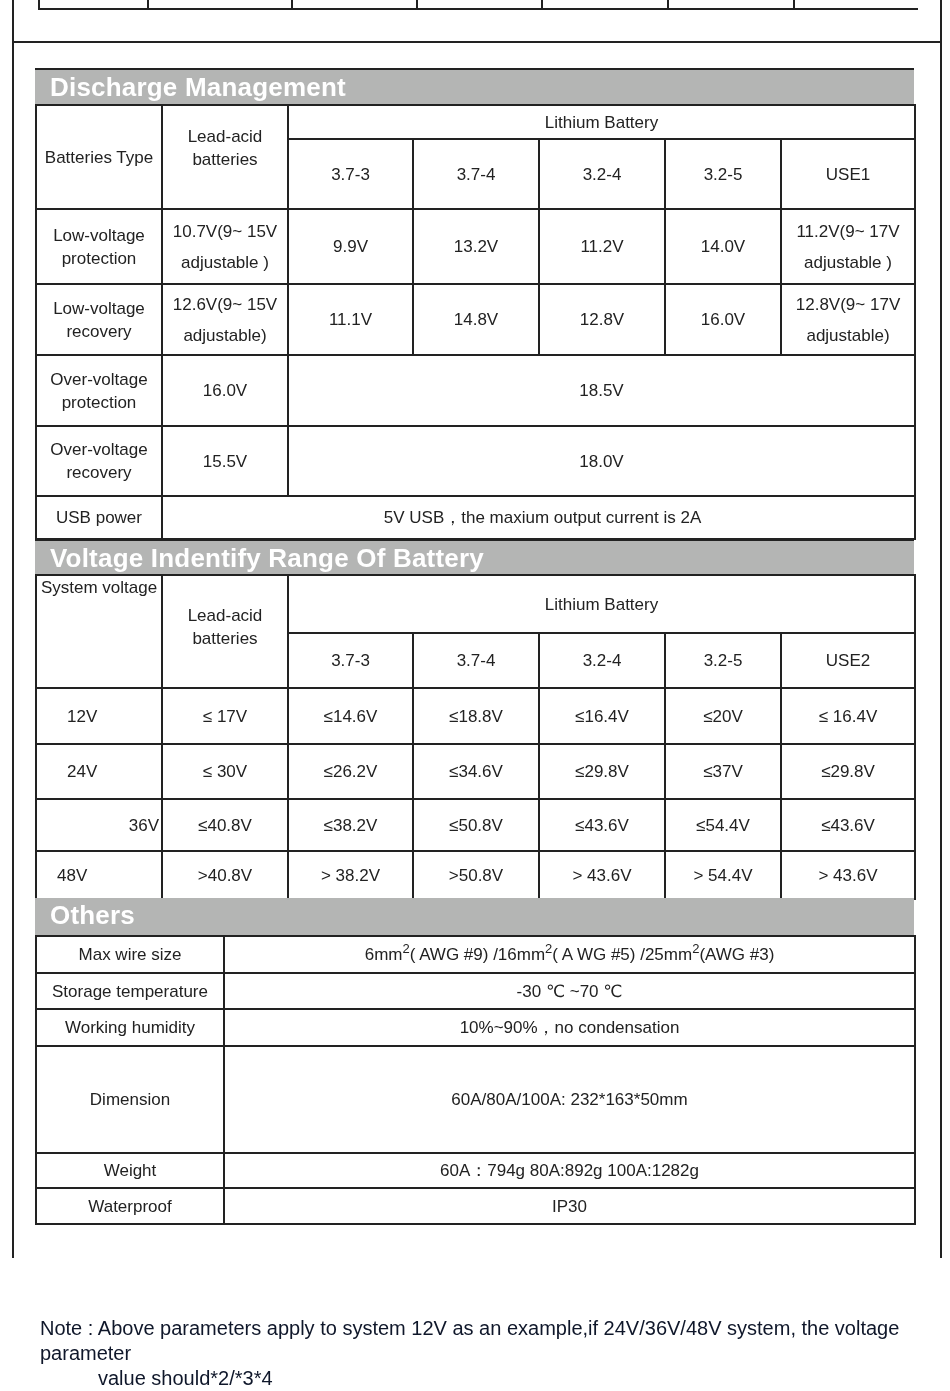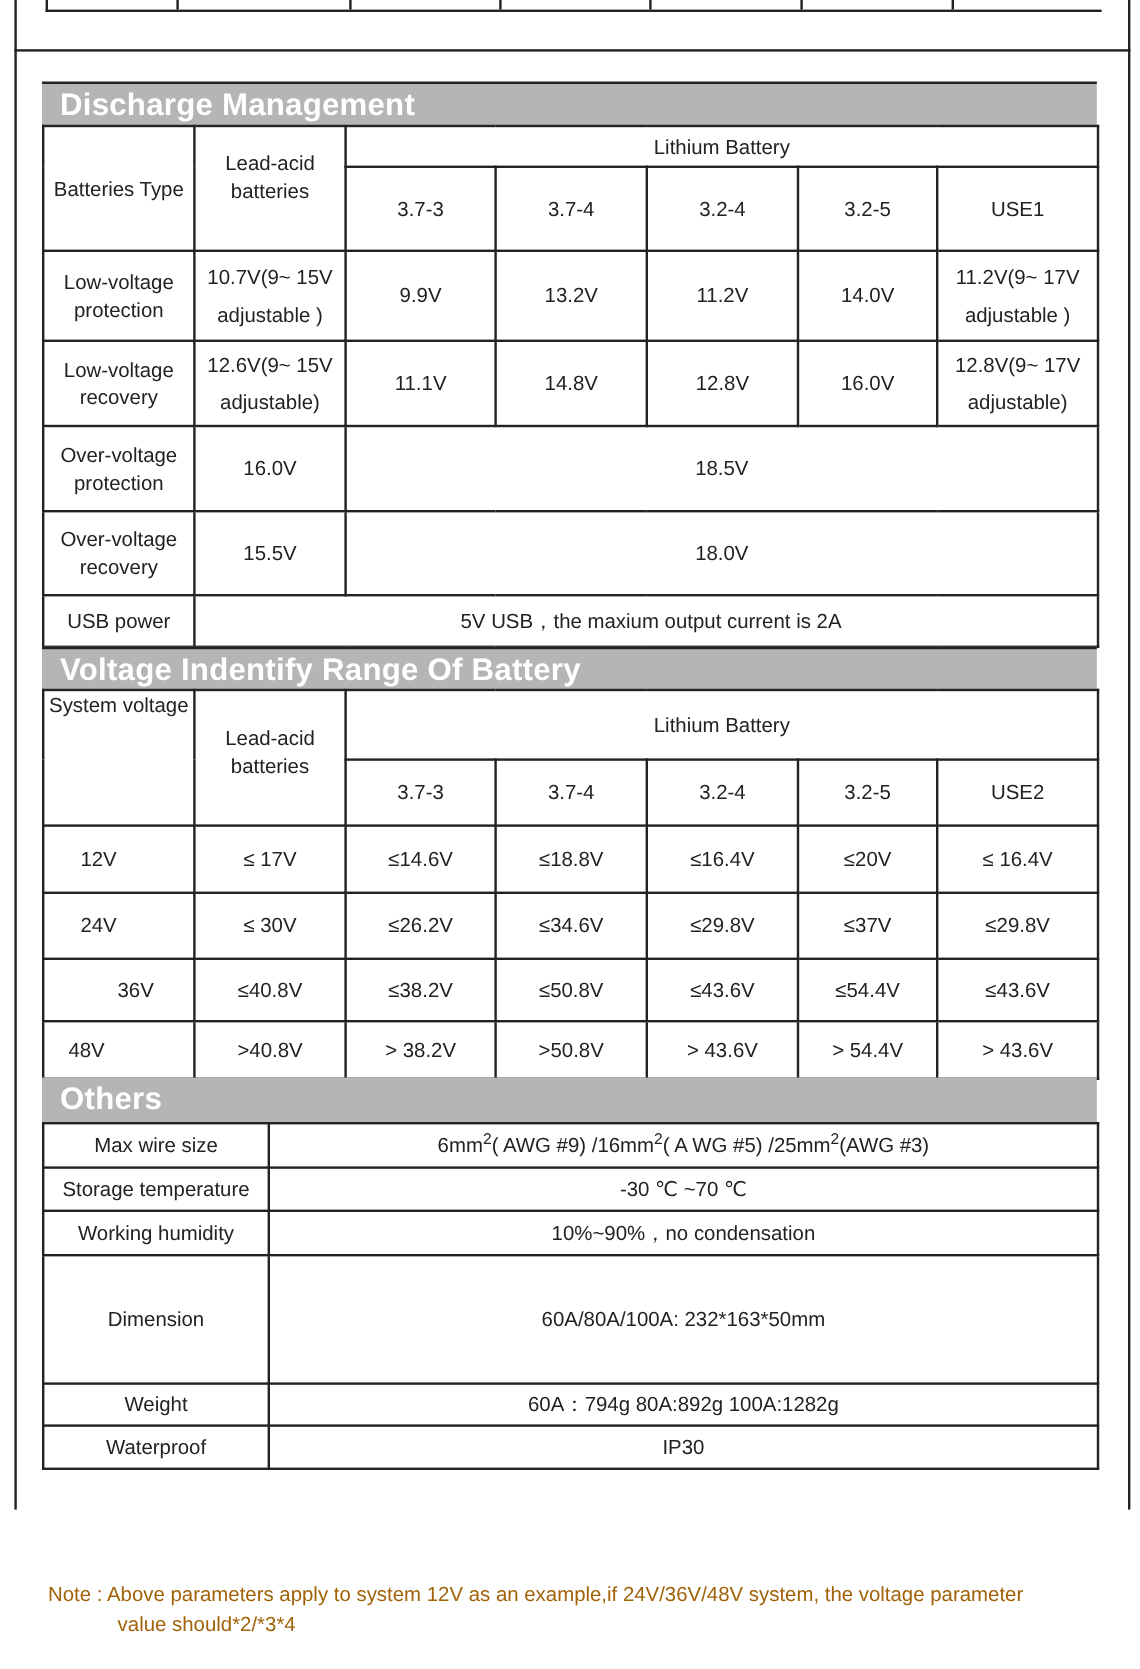--- a/index.html
+++ b/index.html
@@ -16,22 +16,22 @@
   .section-header { position: absolute; left: 35px; width: 879px; background: #b4b5b4;
                     color: #fff; font-weight: bold; font-size: 26px; padding-left: 15px;
                     box-sizing: border-box; border-top: 2px solid #222; line-height: 34px;
                     letter-spacing: 0.2px; }
   table.spec { position: absolute; left: 35px; width: 879px; border-collapse: collapse;
                table-layout: fixed; }
   table.spec td { border: 2px solid #222; text-align: center; vertical-align: middle;
                   font-size: 17px; color: #222; padding: 0 2px; line-height: 23px; }
   .left-al { text-align: left; padding-left: 10px !important; }
   sup { font-size: 13px; line-height: 0; }
-  .note { position: absolute; left: 40px; top: 1316px; width: 890px; color: #a16207;
-          font-size: 17px; line-height: 25px; }
+  .note { position: absolute; left: 40px; top: 1316px; width: 890px; color: #0f172a;
+          font-size: 20px; line-height: 25px; }
   .note .indent { padding-left: 58px; display: block; }
 </style>
 </head>
 <body>
 
 <div class="abs frame-left" style="top:0;height:1258px;"></div>
 <div class="abs frame-right" style="top:0;height:1258px;"></div>
 <div class="abs hline" style="top:41px;left:12px;width:930px;"></div>
 
 <div class="top-grid">
@@ -138,21 +138,21 @@
   <tr style="height:55px">
     <td style="text-align:left;padding-left:30px;">24V</td>
     <td>≤ 30V</td>
     <td>≤26.2V</td>
     <td>≤34.6V</td>
     <td>≤29.8V</td>
     <td>≤37V</td>
     <td>≤29.8V</td>
   </tr>
   <tr style="height:52px">
-    <td style="text-align:center;padding-left:30px;">36V</td>
+    <td style="text-align:right;padding-left:30px;">36V</td>
     <td>≤40.8V</td>
     <td>≤38.2V</td>
     <td>≤50.8V</td>
     <td>≤43.6V</td>
     <td>≤54.4V</td>
     <td>≤43.6V</td>
   </tr>
   <tr style="height:48px">
     <td style="text-align:left;padding-left:20px;">48V</td>
     <td>&gt;40.8V</td>

